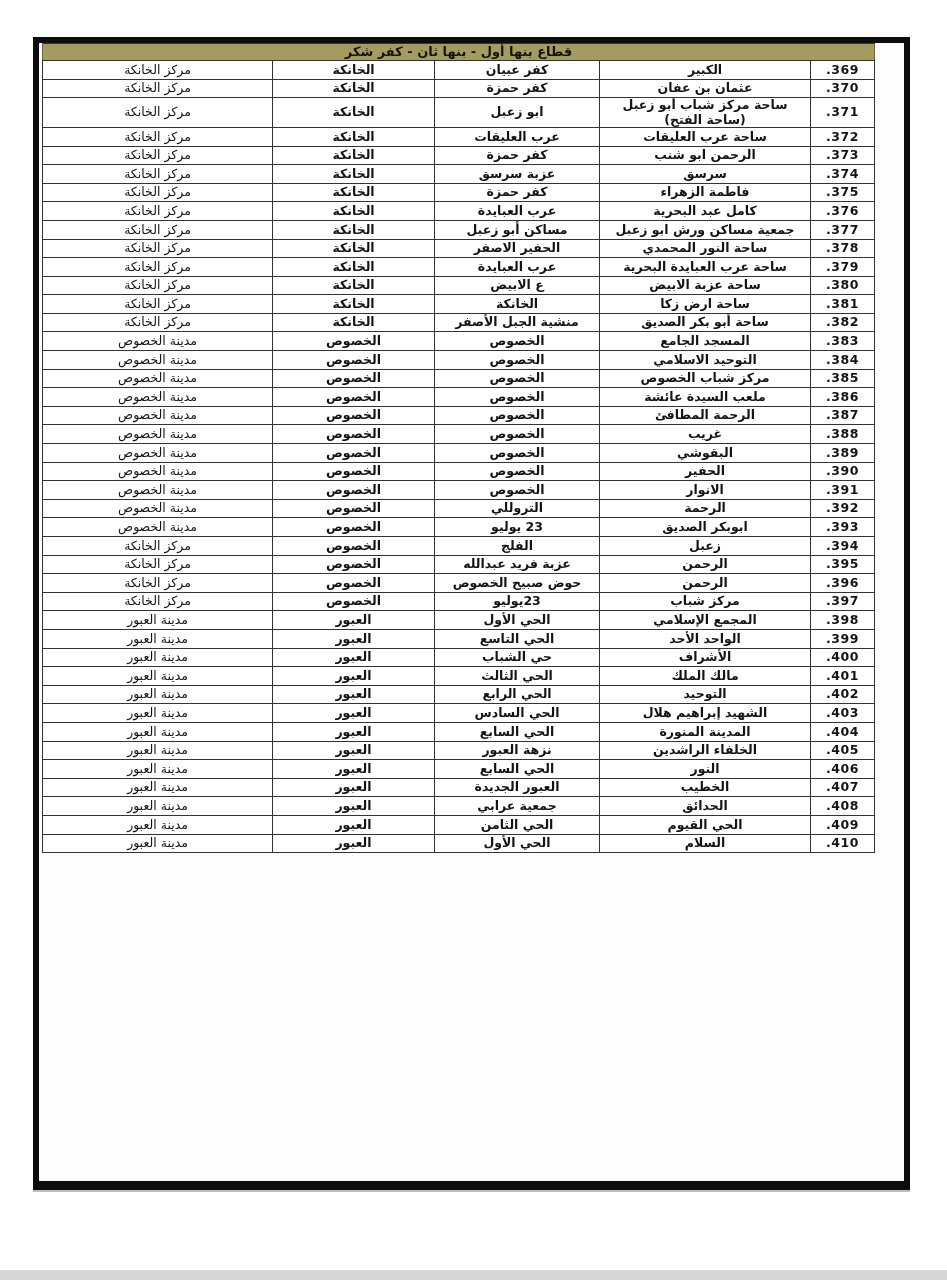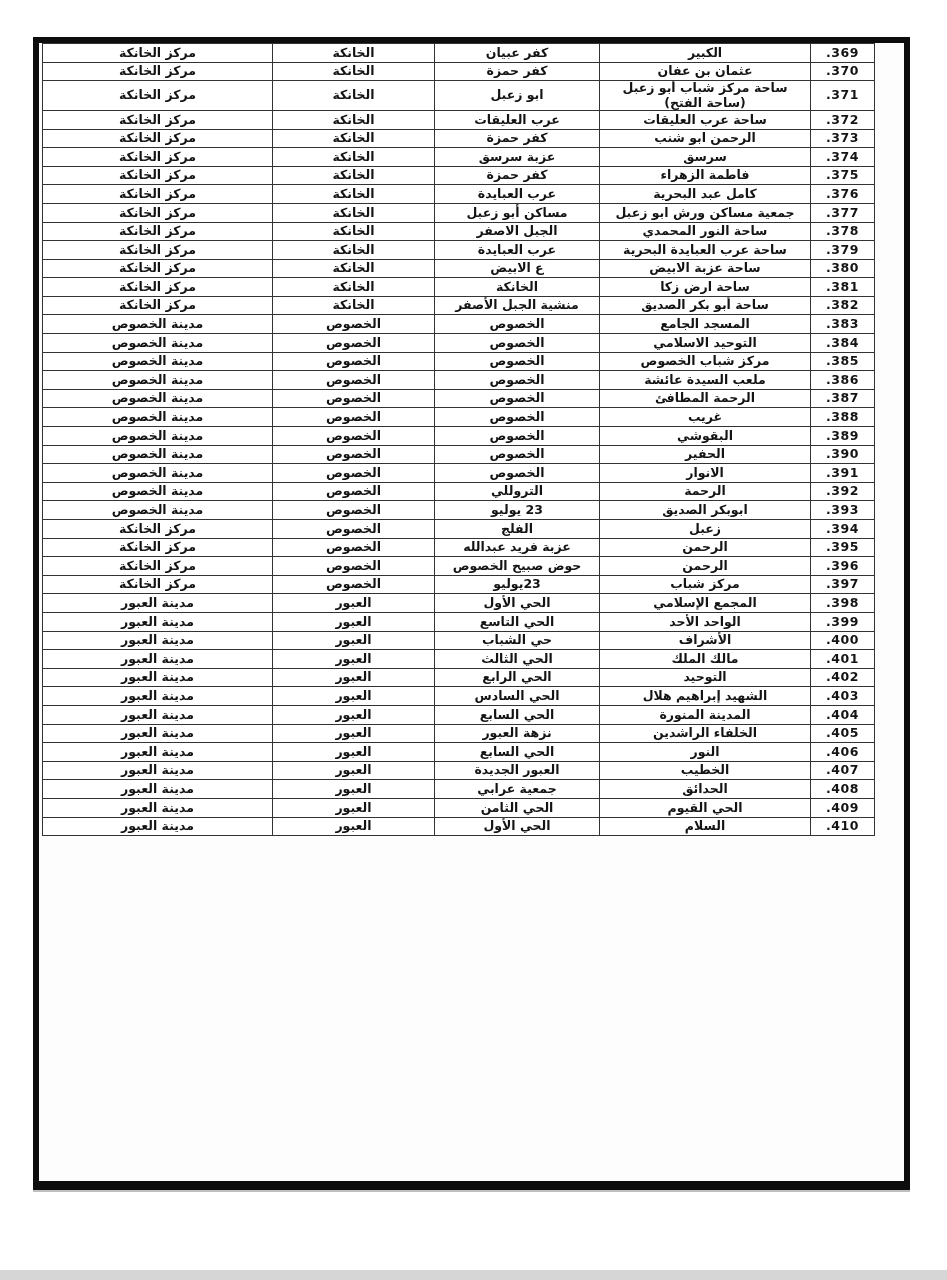--- a/index.html
+++ b/index.html
@@ -39,21 +39,21 @@
     padding: 0 2px;
     text-align: center;
     vertical-align: middle;
     font-size: 12.5px;
     line-height: 1.15;
     color: #141414;
     overflow: hidden;
     word-break: break-word;
   }
   td.bold-col, td.name-col { font-weight: 700; }
-  td.center-col { font-weight: 700; font-size: 12.5px; color: #232323; }
+  td.center-col { font-weight: 400; font-size: 12.5px; color: #232323; }
   td.no-col {
     direction: ltr;
     font-weight: 700;
     font-size: 12px;
     color: #2a2a2a;
     letter-spacing: 0.5px;
   }
   tr.band td {
     background: #a49b60;
     color: #17130a;
@@ -108,20 +108,23 @@
 <div class="frame">
   <table class="scan">
     <colgroup>
       <col style="width:64px">
       <col style="width:211px">
       <col style="width:165px">
       <col style="width:162px">
       <col style="width:230px">
     </colgroup>
     <tbody>
+        <tr class="band">
+          <td colspan="5" style="background: rgb(164, 155, 96);">قطاع بنها أول - بنها ثان - كفر شكر</td>
+        </tr>
         <tr>
           <td class="no-col">.369</td>
           <td class="name-col">الكبير</td>
           <td class="bold-col">كفر عبيان</td>
           <td class="bold-col">الخانكة</td>
           <td class="center-col">مركز الخانكة</td>
         </tr>
         <tr>
           <td class="no-col">.370</td>
           <td class="name-col">عثمان بن عفان</td>
@@ -174,21 +177,21 @@
         <tr>
           <td class="no-col">.377</td>
           <td class="name-col">جمعية مساكن ورش ابو زعبل</td>
           <td class="bold-col">مساكن أبو زعبل</td>
           <td class="bold-col">الخانكة</td>
           <td class="center-col">مركز الخانكة</td>
         </tr>
         <tr>
           <td class="no-col">.378</td>
           <td class="name-col">ساحة النور المحمدي</td>
-          <td class="bold-col">الجبل الاصفر</td>
+          <td class="bold-col">الحفير الاصفر</td>
           <td class="bold-col">الخانكة</td>
           <td class="center-col">مركز الخانكة</td>
         </tr>
         <tr>
           <td class="no-col">.379</td>
           <td class="name-col">ساحة عرب العبايدة البحرية</td>
           <td class="bold-col">عرب العبايدة</td>
           <td class="bold-col">الخانكة</td>
           <td class="center-col">مركز الخانكة</td>
         </tr>

